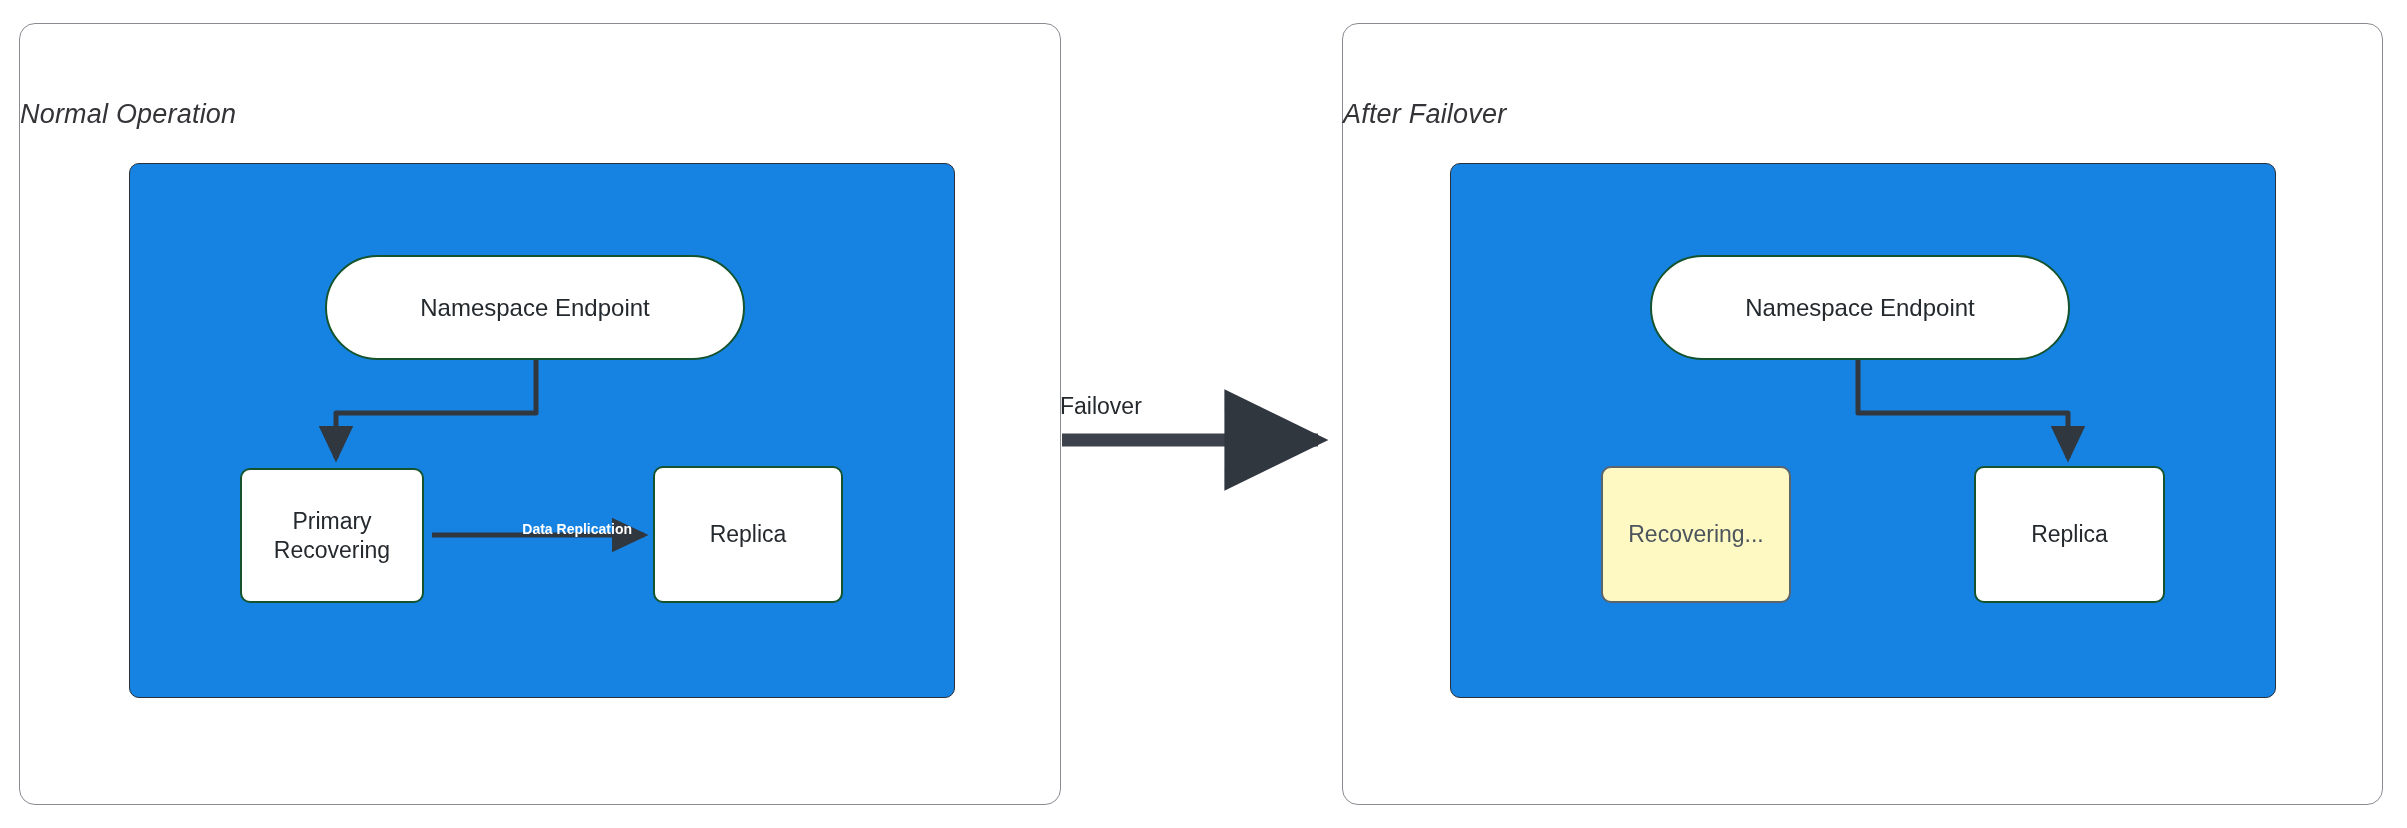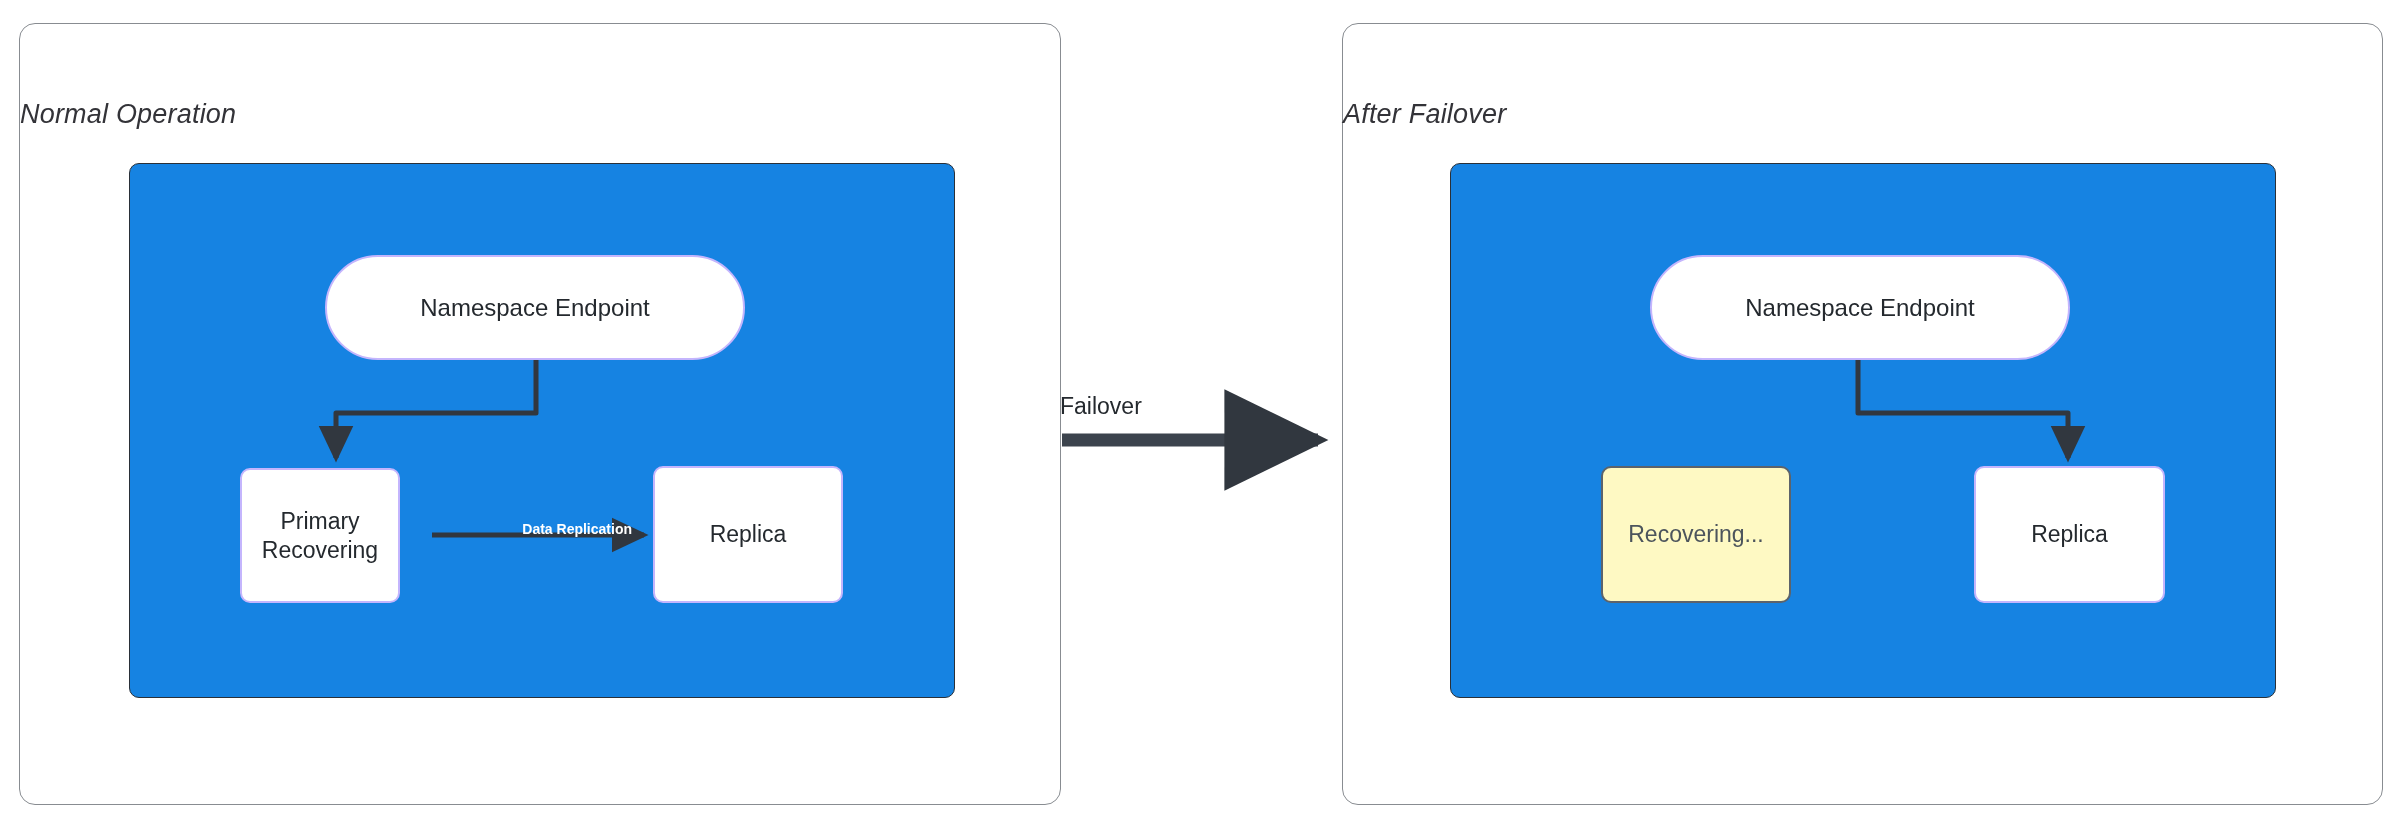--- a/index.html
+++ b/index.html
@@ -57,41 +57,41 @@
 
   
   .node {
     position: absolute;
     box-sizing: border-box;
     display: flex;
     align-items: center;
     justify-content: center;
     text-align: center;
     background: #ffffff;
-    border: 2px solid #c4b5fd;
+    border: 2px solid #14532d;
     color: #24292e;
     font-size: 23px;
     line-height: 1.24;
     z-index: 4;
   }
   .node.stadium {
     border-radius: 999px;
     font-size: 24px;
   }
   .node.rect { border-radius: 10px; }
   .node.muted {
     background: #fef9c3;
     border-color: #5c636b;
     color: #4c545c;
     margin-left: 40px;
   }
 
   #ep-left     { left: 325px;  top: 255px; width: 420px; height: 105px; }
   #ep-right    { left: 1650px; top: 255px; width: 420px; height: 105px; }
-  #primary     { left: 240px;  top: 468px; width: 160px; height: 135px; }
+  #primary     { left: 240px;  top: 468px; width: 184px; height: 135px; }
   #replica-l   { left: 653px;  top: 466px; width: 190px; height: 137px; }
   #recovering  { left: 1561px; top: 466px; width: 190px; height: 137px; }
   #replica-r   { left: 1974px; top: 466px; width: 191px; height: 137px; }
 
   
   .wires {
     position: absolute;
     left: 0; top: 0;
     width: 2407px; height: 828px;
     pointer-events: none;

